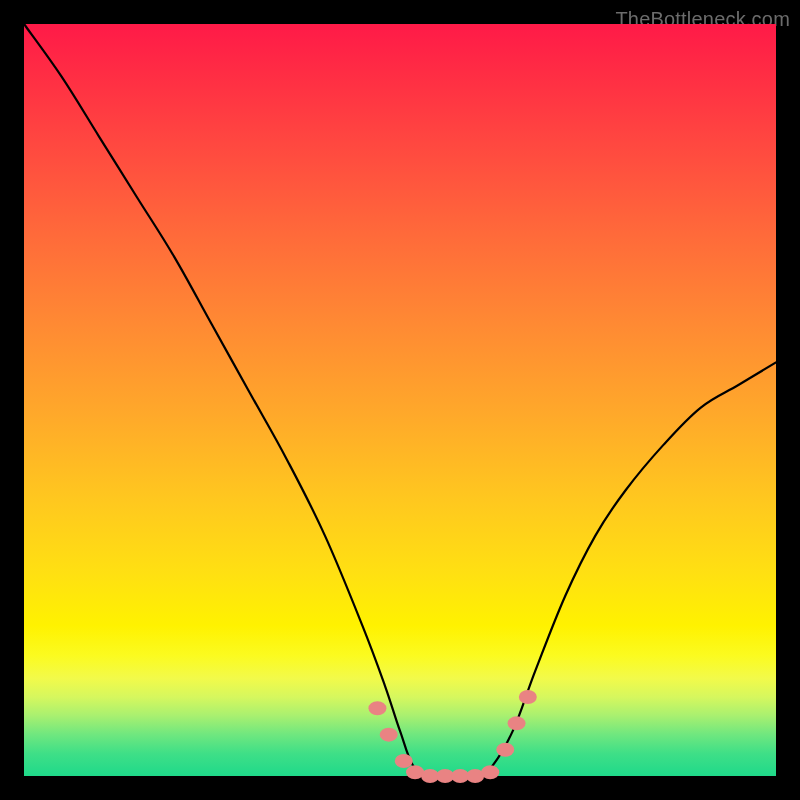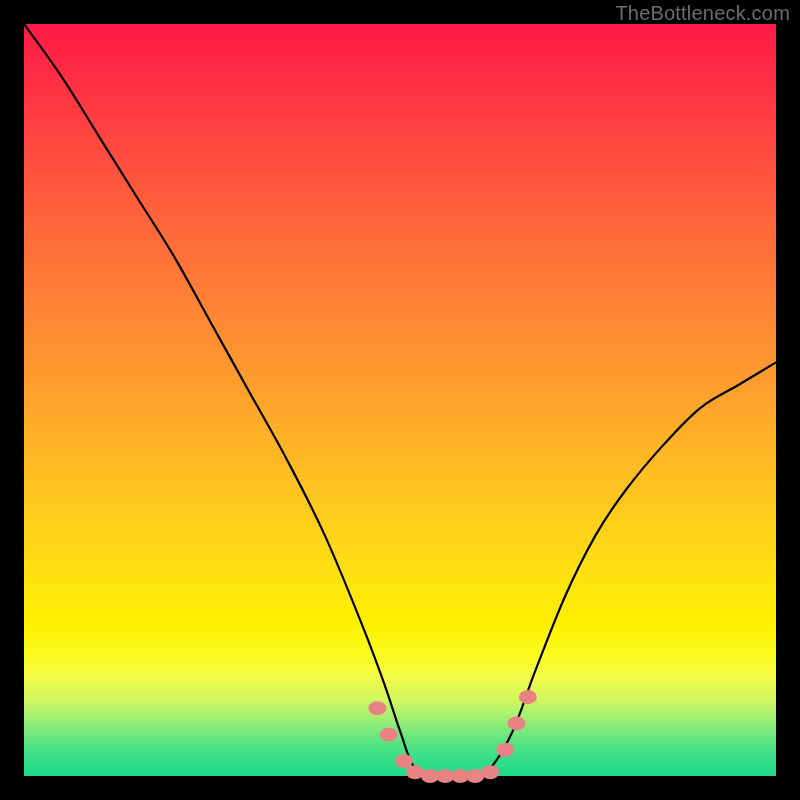--- a/index.html
+++ b/index.html
@@ -47,21 +47,21 @@
   .plot svg {
     position: absolute;
     left: 0;
     top: 0;
     width: 752px;
     height: 752px;
     overflow: visible;
   }
   .watermark {
     position: absolute;
-    top: 2px;
+    top: 8px;
     right: 10px;
     color: #6c6c6c;
     font-size: 20px;
     font-weight: 500;
     letter-spacing: 0.2px;
     user-select: none;
   }
 </style>
 </head>
 <body>

